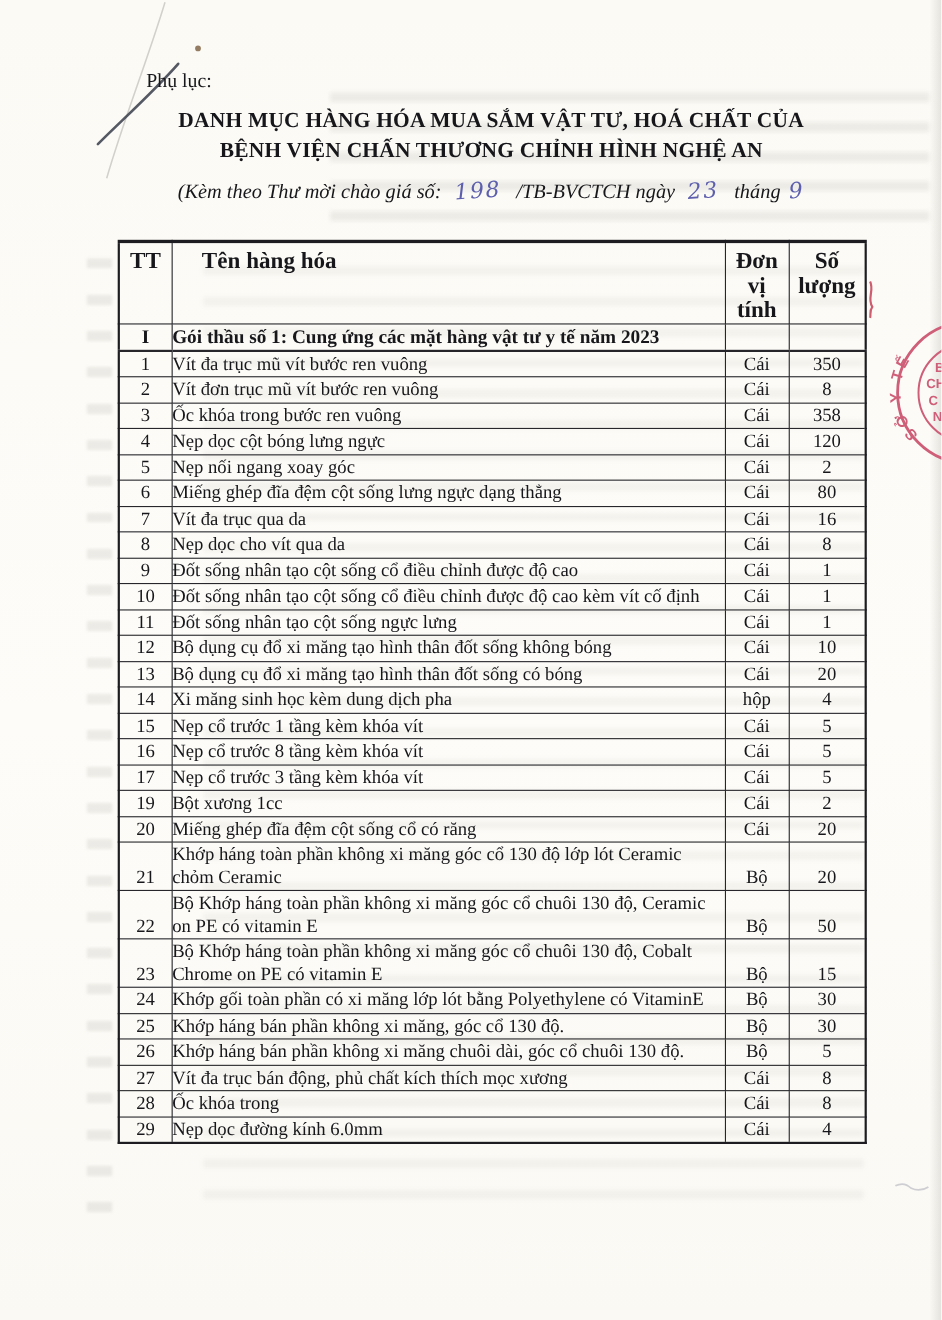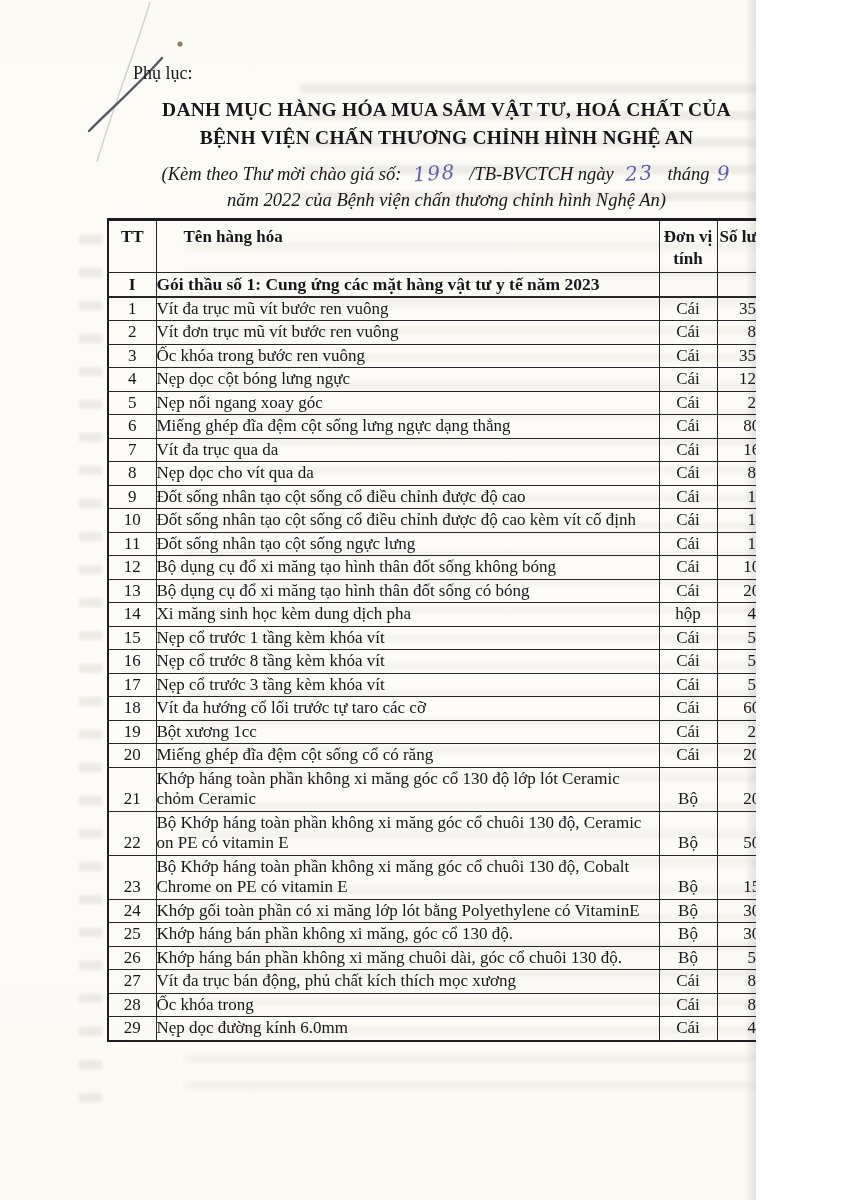--- a/index.html
+++ b/index.html
@@ -1,19 +1,19 @@
 <!DOCTYPE html>
 <html><head>
 <meta charset="utf-8">
 <style>
   html,body{margin:0;padding:0;}
   body{background:#ffffff;}
   .page{
     position:relative;
-    width:756px;height:1200px;
+    width:856px;height:1200px;
     background:linear-gradient(180deg,#fbfaf5 0%,#fdfcf8 55%,#faf9f4 100%);
     overflow:hidden;
     font-family:"Liberation Serif","DejaVu Serif",serif;
     color:#17171b;
   }
   
   .bleed{position:absolute;pointer-events:none;}
   .bleed-header{
     left:300px;top:84px;width:545px;height:128px;
     background:repeating-linear-gradient(180deg, rgba(122,120,110,0.11) 0 9px, transparent 9px 27px);
@@ -50,21 +50,21 @@
   .hw-num{margin:0 9px 0 7px;}
   .hw-month{margin-left:3px;}
   
   table.goods{
     position:absolute;left:107px;top:218px;width:679px;
     border-collapse:collapse;table-layout:fixed;
     border:2.4px solid #1c1c21;border-top-width:3.4px;
   }
   .goods th,.goods td{border:1.6px solid #26262b;}
   .goods th{
-    font-size:17px;font-weight:bold;vertical-align:top;
+    font-size:21px;font-weight:bold;vertical-align:top;
     padding:5px 2px 2px;line-height:22px;
   }
   .goods th.name{text-align:left;padding-left:27px;}
   .goods td{
     font-size:17px;line-height:20.5px;vertical-align:bottom;
     padding:1px 2px;text-align:center;
   }
   .goods td.name{text-align:left;padding:1px 0;vertical-align:top;}
   .goods tr.section td{font-weight:bold;font-size:17.5px;border-bottom-width:2.4px;}
   
@@ -99,21 +99,20 @@
   <div class="title-line title-2">BỆNH VIỆN CHẤN THƯƠNG CHỈNH HÌNH NGHỆ AN</div>
 
   <div class="subtitle-line subtitle-1">
     <span>(Kèm theo Thư mời chào giá số:</span>
     <span class="hw hw-num" style="color: rgb(93, 95, 174);">198</span>
     <span>/TB-BVCTCH  ngày</span>
     <span class="hw hw-num" style="color: rgb(93, 95, 174);">23</span>
     <span>tháng</span>
     <span class="hw hw-month" style="color: rgb(93, 95, 174);">9</span>
   </div>
-  <div class="subtitle-line subtitle-2">năm 2022 của Bệnh viện chấn thương chỉnh hình Nghệ An)</div>
 
   <table class="goods">
     <colgroup>
       <col style="width:48px">
         <col style="width:503px">
         <col style="width:58px">
         <col style="width:70px">
     </colgroup>
     <thead>
       <tr>
@@ -226,26 +225,20 @@
           <td class="unit">Cái</td>
           <td class="qty">5</td>
         </tr>
         <tr>
           <td class="tt">17</td>
           <td class="name">Nẹp cổ trước 3 tầng kèm khóa vít</td>
           <td class="unit">Cái</td>
           <td class="qty">5</td>
         </tr>
         <tr>
-          <td class="tt">18</td>
-          <td class="name">Vít đa hướng cổ lối trước tự taro các cỡ</td>
-          <td class="unit">Cái</td>
-          <td class="qty">60</td>
-        </tr>
-        <tr>
           <td class="tt">19</td>
           <td class="name">Bột xương 1cc</td>
           <td class="unit">Cái</td>
           <td class="qty">2</td>
         </tr>
         <tr>
           <td class="tt">20</td>
           <td class="name">Miếng ghép đĩa đệm cột sống cổ có răng</td>
           <td class="unit">Cái</td>
           <td class="qty">20</td>

